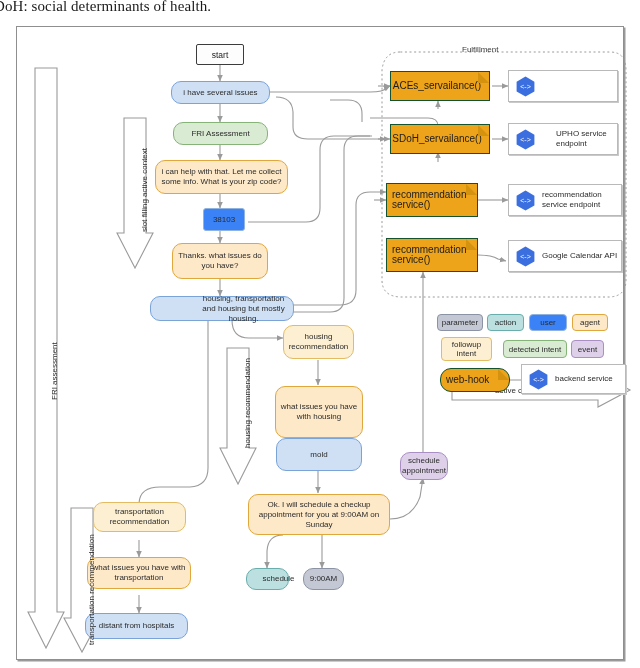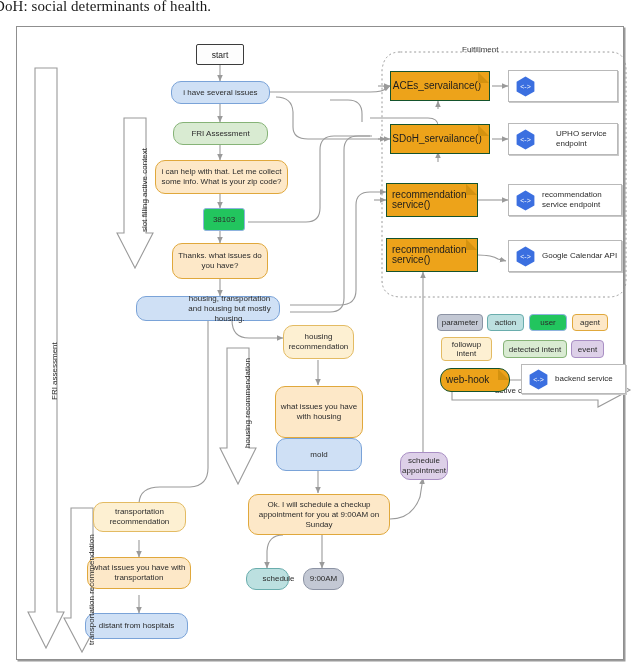--- a/index.html
+++ b/index.html
@@ -19,21 +19,21 @@
   #canvas{position:absolute;left:0;top:0;width:640px;height:668px;}
 
   .node{position:absolute;box-sizing:border-box;display:flex;
         align-items:center;justify-content:center;text-align:center;
         font-size:8px;line-height:10px;color:#2b2b2b;border-radius:10px;
         padding:2px 3px;}
 
   .n-start{background:#fdfdfd;border:1.6px solid #3c3c3c;border-radius:2px;
            color:#222;font-size:8.5px;}
   .n-user{background:#cfe0f5;border:1px solid #7aa3d8;}
-  .n-user2{background:#22c55e;border:1px solid #8fb3de;}
+  .n-user2{background:#3b82f6;border:1px solid #8fb3de;}
   .n-action{background:#d9ebd2;border:1px solid #86b377;}
   .n-agent{background:#fde8c8;border:1px solid #e0a83c;}
   .n-followup{background:#fdf0d2;border:1px solid #e3bb63;}
   .n-param{background:#c3c8d4;border:1px solid #8c93a4;}
   .n-event{background:#ddd0e8;border:1px solid #a98fc4;}
   .n-detected{background:#d9ebd2;border:1px solid #86b377;}
   .n-act2{background:#bce0e0;border:1px solid #6aadad;}
 
   .webhook{position:absolute;box-sizing:border-box;background:#eda31a;
            border:1px solid #14532d;font-size:10px;line-height:10px;
@@ -146,21 +146,21 @@
 <div class="node n-user" style="left:171px;top:81px;width:99px;height:23px;">i have several issues</div>
 
 <div class="node n-action" style="left:173px;top:122px;width:95px;height:23px;">FRI Assessment</div>
 
 <div class="node n-agent" style="left:155px;top:160px;width:133px;height:34px;">i can help with that. Let me collect some info. What is your zip code?</div>
 
 <div class="node n-user2" style="left:203px;top:208px;width:42px;height:23px;border-radius:3px;">38103</div>
 
 <div class="node n-agent" style="left:172px;top:243px;width:96px;height:36px;">Thanks. what issues do you have?</div>
 
-<div class="node n-user" style="left:136px;top:296px;width:144px;height:25px;padding-left:46px;">housing, transportation and housing but mostly housing.</div>
+<div class="node n-user" style="left:150px;top:296px;width:144px;height:25px;padding-left:46px;">housing, transportation and housing but mostly housing.</div>
 
 <div class="node n-followup" style="left:283px;top:325px;width:71px;height:34px;">housing recommendation</div>
 
 <div class="node n-agent" style="left:275px;top:386px;width:88px;height:52px;">what issues you have with housing</div>
 
 <div class="node n-user" style="left:276px;top:438px;width:86px;height:33px;">mold</div>
 
 <div class="node n-agent" style="left:248px;top:494px;width:142px;height:41px;">Ok. I will schedule a checkup appointment for you at 9:00AM on Sunday</div>
 
 <div class="node n-event" style="left:400px;top:452px;width:48px;height:28px;">schedule appointment</div>

